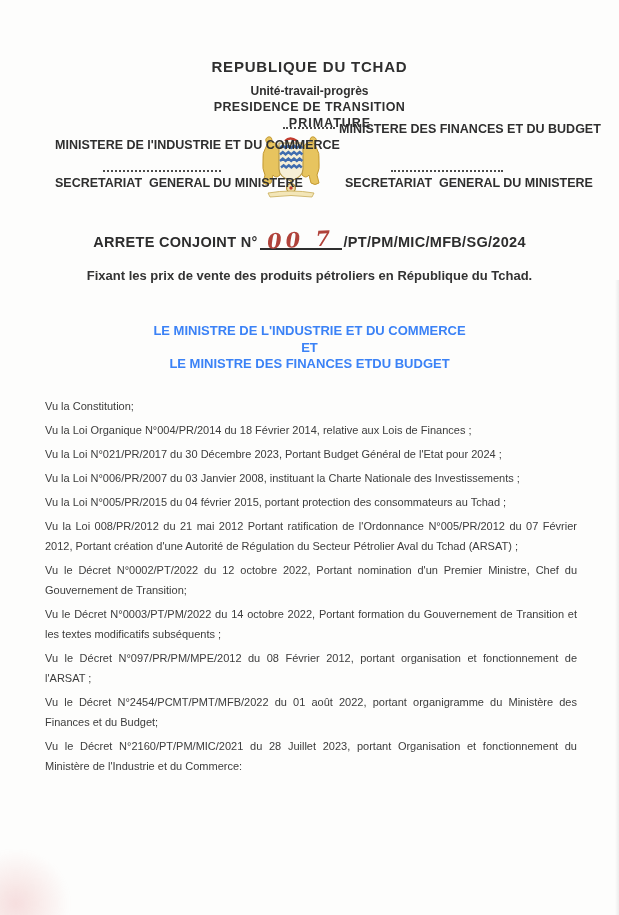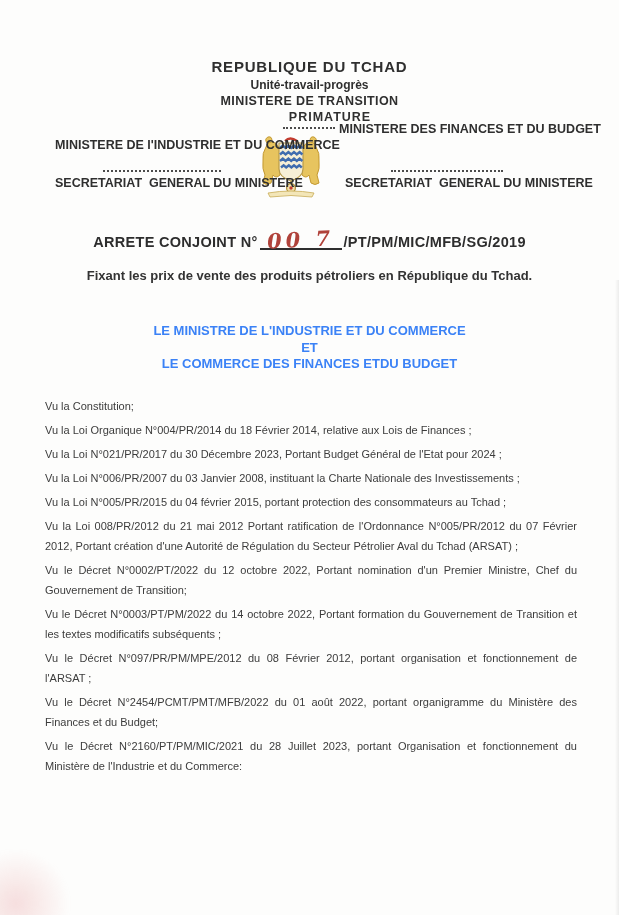--- a/index.html
+++ b/index.html
@@ -9,21 +9,21 @@
     background:#fdfdfc;
     font-family:"Liberation Sans", sans-serif;
     color:#3a3a3a;
     overflow:hidden;
   }
   
   .head-center{
     position:absolute;top:60px;left:0;width:100%;
     text-align:center;line-height:14px;color:#2f2f2f;
   }
-  .head-country{font-size:15px;font-weight:bold;letter-spacing:.8px;margin-bottom:4px;}
+  .head-country{font-size:15px;font-weight:bold;letter-spacing:.8px;margin-bottom:10px;}
   .head-motto{font-size:12px;font-weight:bold;margin-bottom:2px;}
   .head-presidency{font-size:12.5px;font-weight:bold;letter-spacing:.4px;margin-bottom:2px;}
   .head-primature{font-size:12.5px;font-weight:bold;letter-spacing:1px;padding-left:41px;}
   .dashes{border-bottom:2px dotted #4c4c4c;height:0;}
   .dash-center{position:absolute;top:127px;left:283px;width:52px;}
   .dash-left{position:absolute;top:170px;left:103px;width:118px;}
   .dash-right{position:absolute;top:170px;left:391px;width:112px;}
   .ministry{
     position:absolute;font-size:12.5px;font-weight:bold;color:#2f2f2f;
     white-space:pre-wrap;z-index:2;
@@ -76,21 +76,21 @@
   }
 </style>
 </head>
 <body>
 
 <div class="page">
 
   <div class="head-center">
     <div class="head-country">REPUBLIQUE DU TCHAD</div>
     <div class="head-motto">Unité-travail-progrès</div>
-    <div class="head-presidency">MINISTERE DE TRANSITION</div>
+    <div class="head-presidency">PRESIDENCE DE TRANSITION</div>
     <div class="head-primature">PRIMATURE</div>
   </div>
   <div class="dashes dash-center"></div>
 
   <svg class="emblem" width="66" height="72" viewBox="0 0 66 72">
 
     <path d="M8 20 Q4 26 5 34 Q4 42 7 48 L5 56 Q9 59 13 56 L15 48 Q18 52 22 48 L23 24 Q18 12 10 16 Z" fill="#e7c45f" stroke="#c49a33" stroke-width="1"></path>
     <path d="M9 16 q-3 -4 1 -6 q4 -1 4 4" fill="#e7c45f" stroke="#c49a33" stroke-width="1"></path>
 
     <path d="M58 20 Q62 26 61 34 Q62 42 59 48 L61 56 Q57 59 53 56 L51 48 Q48 52 44 48 L43 24 Q48 12 56 16 Z" fill="#e7c45f" stroke="#c49a33" stroke-width="1"></path>
@@ -116,29 +116,29 @@
   <div class="ministry min-left">MINISTERE DE l'INDUSTRIE ET DU COMMERCE</div>
   <div class="ministry min-right">MINISTERE DES FINANCES ET DU BUDGET</div>
   <div class="dashes dash-left"></div>
   <div class="dashes dash-right"></div>
   <div class="ministry sec-left">SECRETARIAT  GENERAL DU MINISTERE</div>
   <div class="ministry sec-right">SECRETARIAT  GENERAL DU MINISTERE</div>
 
   <div class="title-row">
     <span>ARRETE CONJOINT N°</span>
     <span class="hand-slot"><span class="hand-number" id="hand-number" style="color: rgb(176, 66, 58);">00 7</span></span>
-    <span>/PT/PM/MIC/MFB/SG/2019</span>
+    <span>/PT/PM/MIC/MFB/SG/2024</span>
   </div>
 
   <div class="subject">Fixant les prix de vente des produits pétroliers en République du Tchad.</div>
 
   <div class="authors">
     <div>LE MINISTRE DE L'INDUSTRIE ET DU COMMERCE</div>
     <div>ET</div>
-    <div>LE COMMERCE DES FINANCES ETDU BUDGET</div>
+    <div>LE MINISTRE DES FINANCES ETDU BUDGET</div>
   </div>
 
   <div class="clauses">
       <p class="clause">Vu la Constitution;</p>
       <p class="clause">Vu la Loi Organique N°004/PR/2014 du 18 Février 2014, relative aux Lois de Finances ;</p>
       <p class="clause">Vu la Loi N°021/PR/2017 du 30 Décembre 2023, Portant Budget Général de l'Etat pour 2024 ;</p>
       <p class="clause">Vu la Loi N°006/PR/2007 du 03 Janvier 2008, instituant la Charte Nationale des Investissements ;</p>
       <p class="clause">Vu la Loi N°005/PR/2015 du 04 février 2015, portant protection des consommateurs au Tchad ;</p>
       <p class="clause">Vu la Loi 008/PR/2012 du 21 mai 2012 Portant ratification de l'Ordonnance N°005/PR/2012 du 07 Février 2012, Portant création d'une Autorité de Régulation du Secteur Pétrolier Aval du Tchad (ARSAT) ;</p>
       <p class="clause">Vu le Décret N°0002/PT/2022 du 12 octobre 2022, Portant nomination d'un Premier Ministre, Chef du Gouvernement  de Transition;</p>

